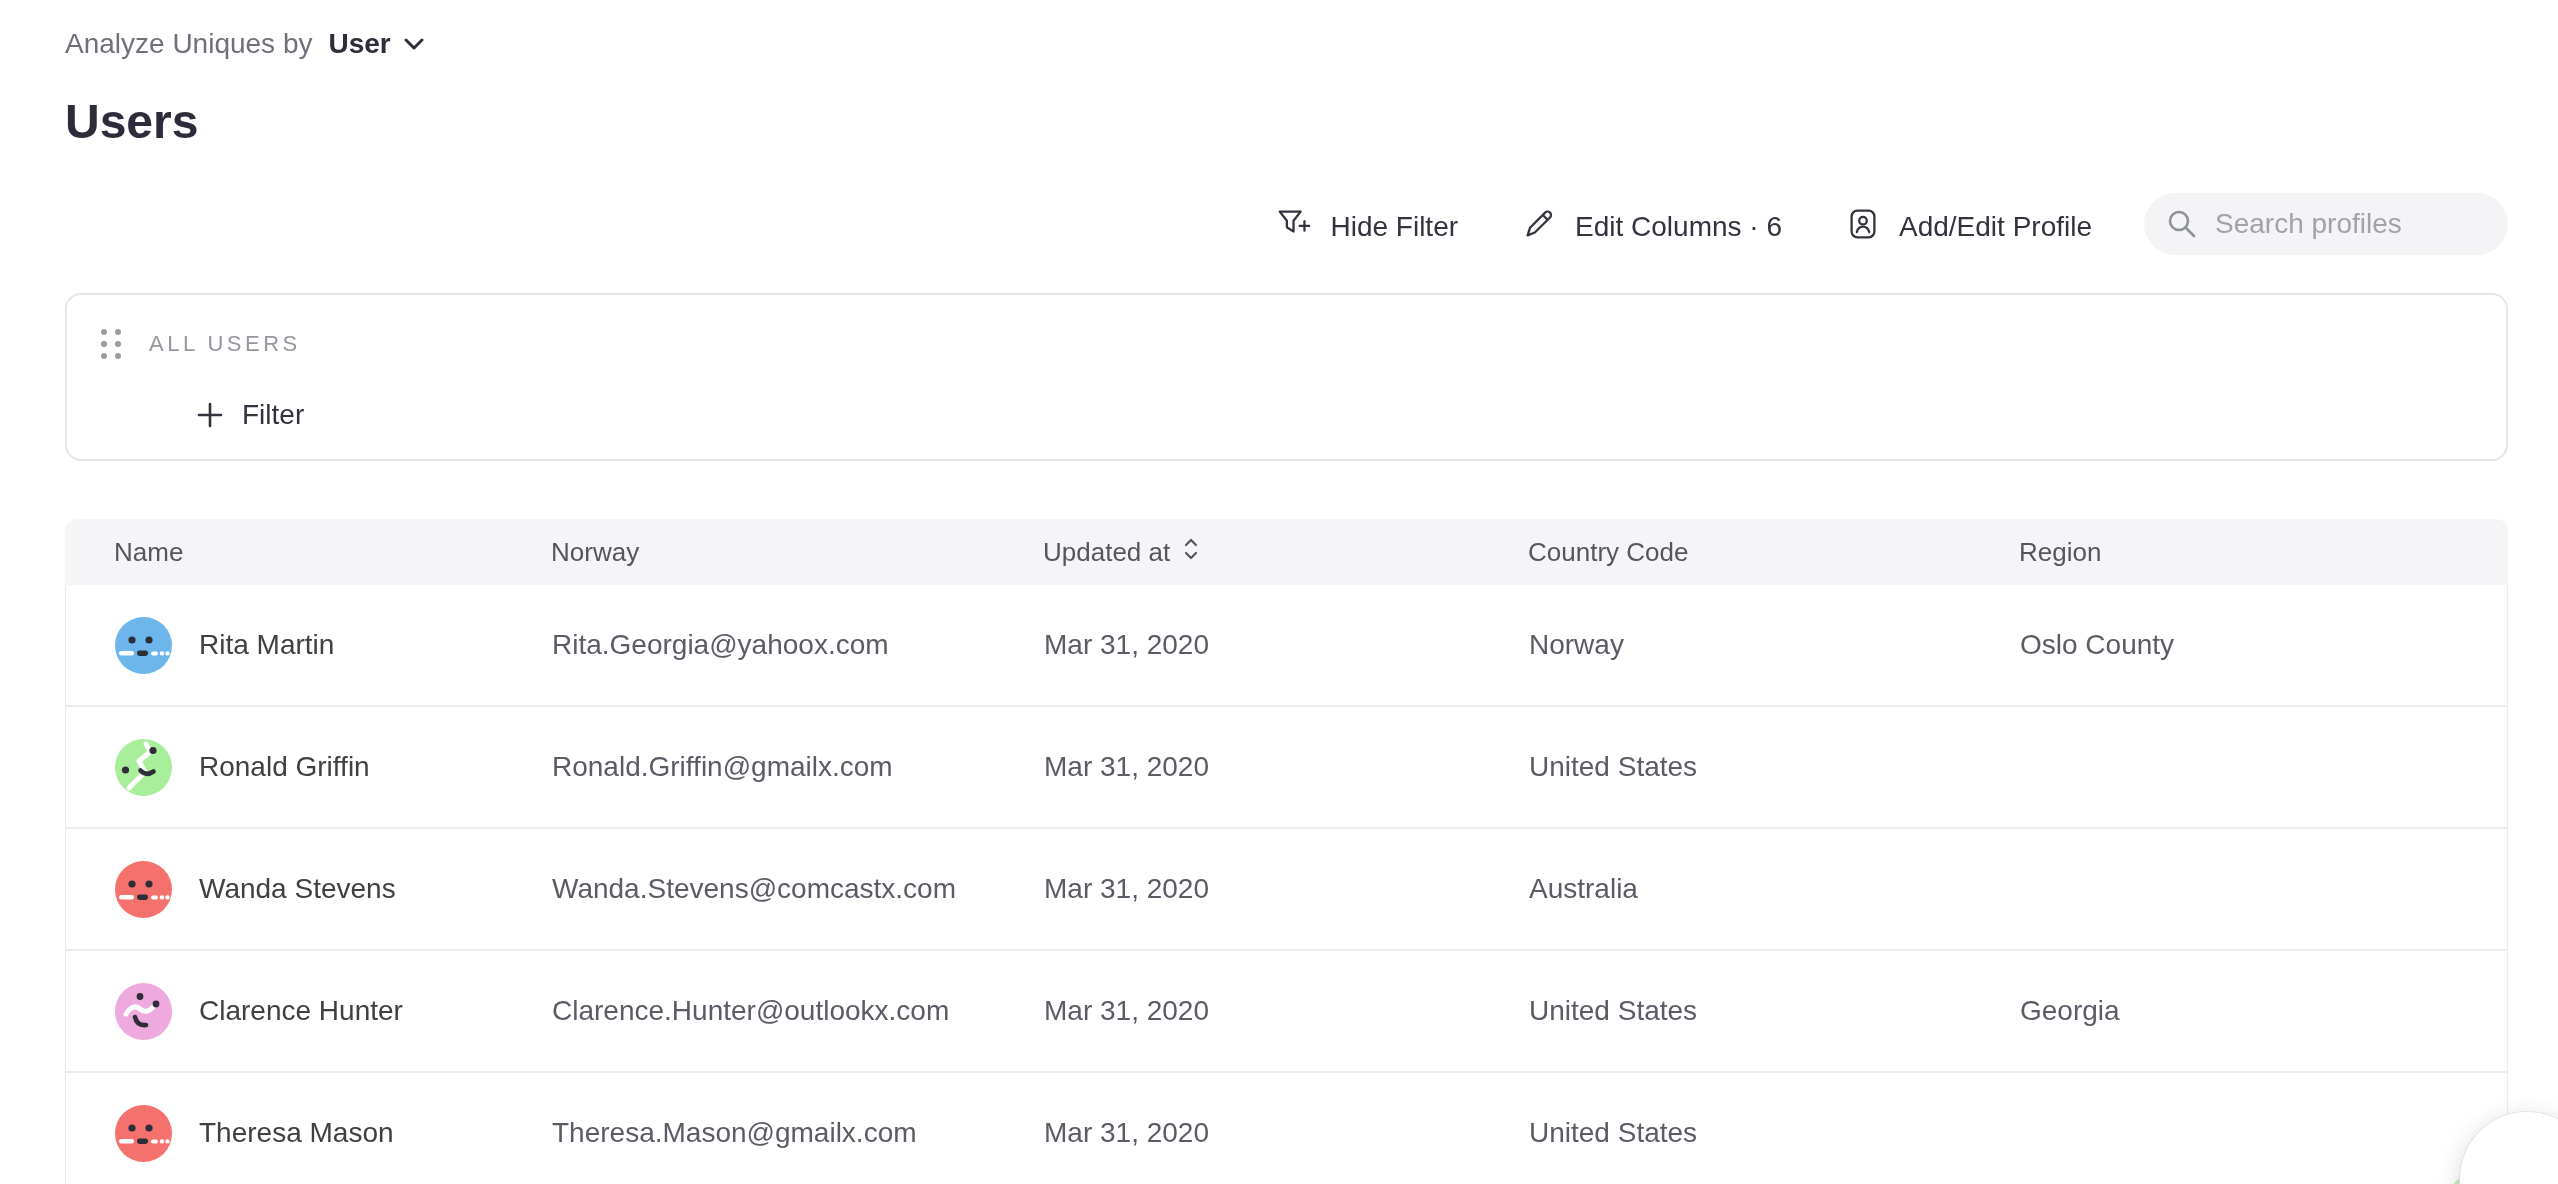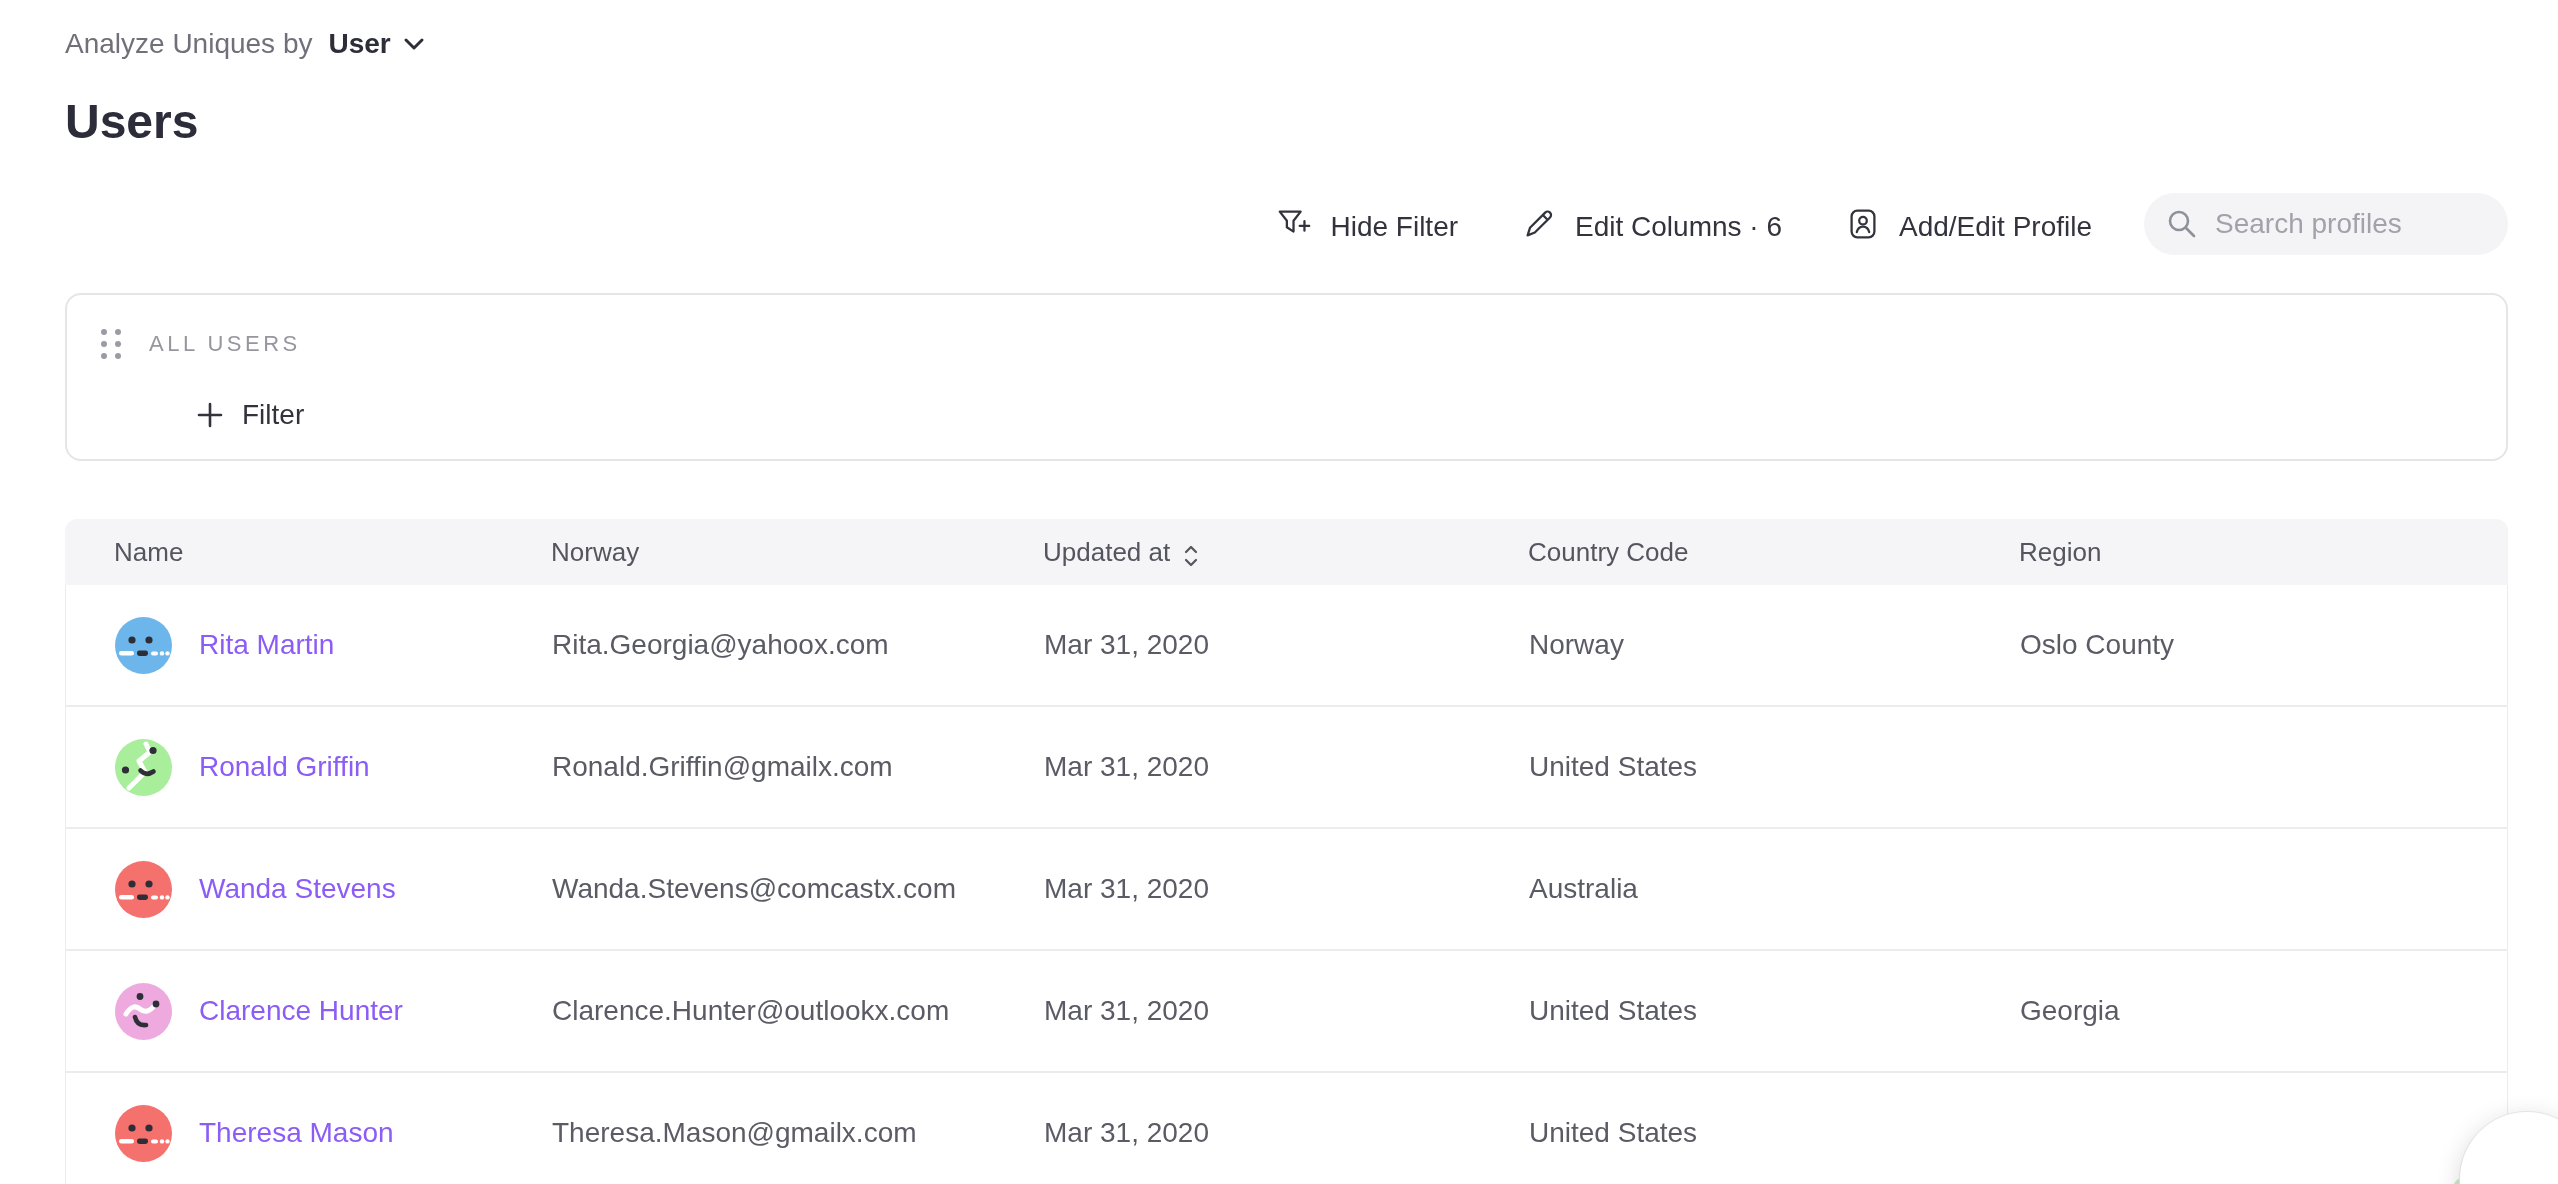--- a/index.html
+++ b/index.html
@@ -46,28 +46,28 @@
   .group-label { font-size:22px; font-weight:400; letter-spacing:3.5px; color:#96969f; }
   .add-filter { margin-top:36px; margin-left:100px; display:inline-flex; align-items:center;
     gap:19px; font-size:28px; font-weight:500; color:#33333e; cursor:pointer; }
   .plus-ic { width:26px; height:26px; }
 
   
   .table { margin-top:58px; }
   .grid-cols { display:grid; grid-template-columns:486px 492px 485px 491px 1fr; }
   .thead { background:#f5f5f7; border-radius:12px 12px 0 0; height:66px;
     align-items:center; font-size:26px; color:#55555f; }
-  .th { display:flex; align-items:flex-end; gap:12px; cursor:pointer; }
+  .th { display:flex; align-items:flex-start; gap:12px; cursor:pointer; }
   .th:first-child { padding-left:49px; }
   .sort-ic { width:18px; height:24px; }
   .tbody { border-left:1px solid #ececef; border-right:1px solid #ececef; }
   .trow { height:122px; align-items:center; font-size:28px; color:#5b5b65;
     border-bottom:2px solid #ececef; background:#fff; cursor:pointer; }
   .cell-name { display:flex; align-items:center; gap:27px; padding-left:49px;
-    color:#8b5cf6; }
+    color:#404040; }
   .avatar { width:57px; height:57px; border-radius:50%; flex:0 0 auto; display:block; }
 
   
   .fab { position:absolute; right:-36px; bottom:-62px; width:134px; height:134px;
     border-radius:50%; background:#fff;
     box-shadow:0 6px 26px rgba(0,0,0,.16), 0 0 0 1px #f0f0f1; cursor:pointer; }
   .fab-green { position:absolute; right:64px; bottom:-34px; width:44px; height:44px;
     border-radius:50%; background:#9fd89a; opacity:.55; }
 </style>
 </head>

